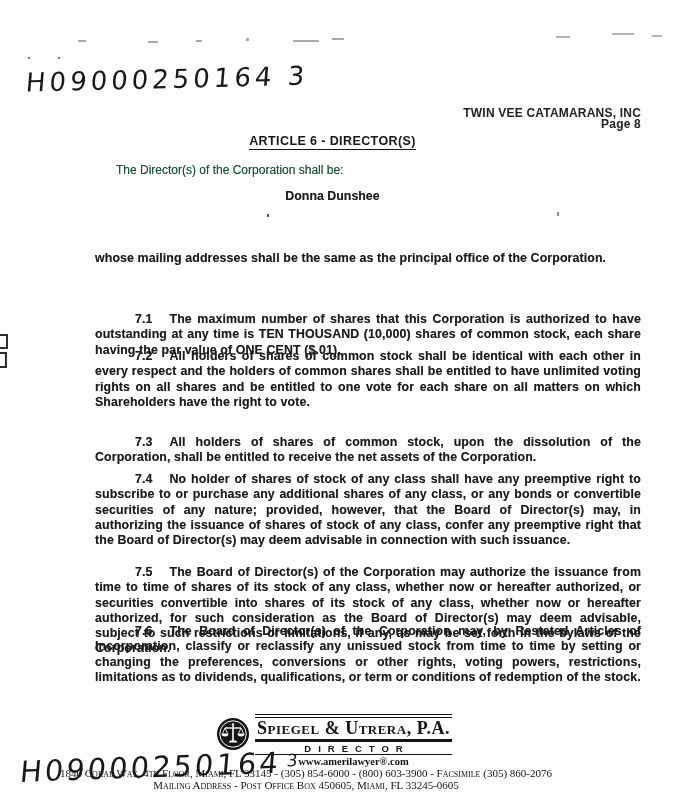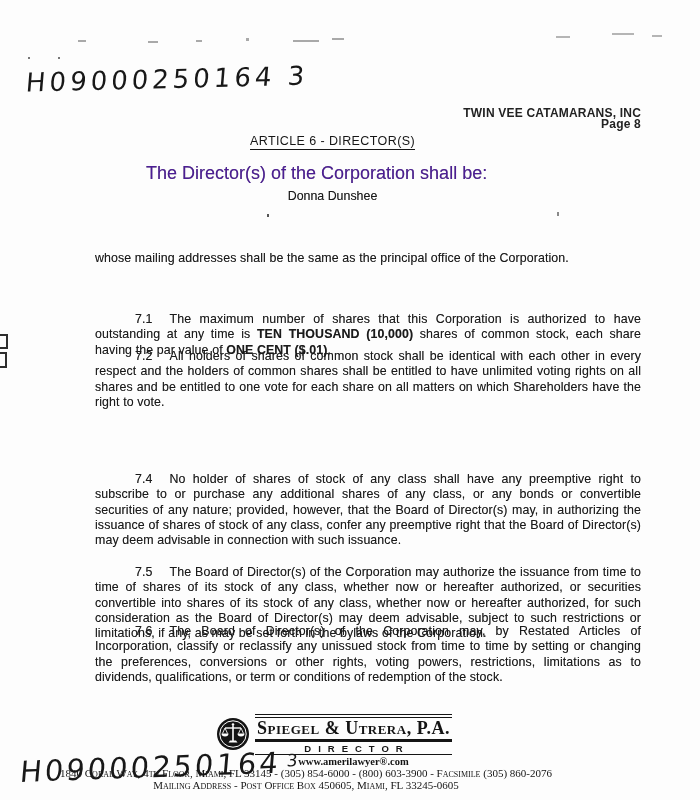--- a/index.html
+++ b/index.html
@@ -11,35 +11,35 @@
   .hw-top{left:26px;top:64px;font-size:26px;letter-spacing:4px;transform:rotate(-1.4deg) skewX(-6deg);}
   .hw-bottom{left:20px;top:750px;font-size:29px;letter-spacing:3px;transform:rotate(-2deg) skewX(-7deg);z-index:5;}
   .hw-mark{font-size:17px;vertical-align:6px;margin-left:6px;}
 
   
   .doc-header{position:absolute;right:59px;top:108px;text-align:right;
               font-size:12px;font-weight:bold;line-height:11px;letter-spacing:.2px;color:#222;}
 
   
   .center-head{position:absolute;left:0;width:665px;text-align:center;
-               font-size:12.5px;font-weight:normal;letter-spacing:.4px;color:#161616;}
+               font-size:12.5px;font-weight:bold;letter-spacing:.4px;color:#161616;}
   .center-head .ul{border-bottom:1.6px solid #161616;padding-bottom:1px;}
   .head-a6{top:134px;}
   .head-a7{top:272px;}
 
   
   .body-par{position:absolute;left:95px;width:546px;font-size:12.4px;line-height:15.1px;
             text-align:justify;letter-spacing:.1px;color:#1b1b1b;
-            text-shadow:0 0 .3px rgba(20,20,20,.45);}
+            text-shadow:0 0 .3px rgba(20,20,20,.45);font-weight:bold;}
   .indent{text-indent:40px;}
   .num{padding-right:17px;}
-  .a6-intro{position:absolute;left:146px;top:163px;font-size:18px;color:#4c1d95;
+  .a6-intro{position:absolute;left:116px;top:163px;font-size:12px;color:#14532d;
             text-shadow:0 0 .3px rgba(20,20,20,.45);}
   .director{position:absolute;left:0;top:189px;width:665px;text-align:center;font-size:12.4px;
-            color:#1b1b1b;text-shadow:0 0 .3px rgba(20,20,20,.45);}
+            color:#1b1b1b;text-shadow:0 0 .3px rgba(20,20,20,.45);font-weight:bold;}
   .p-a6close{top:239px;}
   .p-71{top:300px;}
   .p-72{top:337px;}
   .p-73{top:423px;}
   .p-74{top:460px;}
   .p-75{top:553px;}
   .p-76{top:612px;}
 
   
   .footer-logo{position:absolute;left:0;top:714px;width:668px;display:flex;justify-content:center;z-index:2;}
@@ -100,20 +100,21 @@
   </div>
   <div class="a6-intro">The Director(s) of the Corporation shall be:</div>
   <div class="director">Donna Dunshee</div>
   <p class="body-par p-a6close">whose mailing addresses shall be the same as the principal office of the Corporation.</p>
 
 
   <p class="body-par indent p-71"><span class="num">7.1</span><span>The maximum number of shares that this Corporation is authorized to have outstanding at any time is </span><b>TEN THOUSAND (10,000)</b><span> shares of common stock, each share having the par value of </span><b>ONE CENT ($.01)</b><span>.</span></p>
 
   <p class="body-par indent p-72"><span class="num">7.2</span><span>All holders of shares of common stock shall be identical with each other in every respect and the holders of common shares shall be entitled to have unlimited voting rights on all shares and be entitled to one vote for each share on all matters on which Shareholders have the right to vote.</span></p>
 
+  <p class="body-par indent p-73"><span class="num">7.3</span><span>All holders of shares of common stock, upon the dissolution of the Corporation, shall be entitled to receive the net assets of the Corporation.</span></p>
 
   <p class="body-par indent p-74"><span class="num">7.4</span><span>No holder of shares of stock of any class shall have any preemptive right to subscribe to or purchase any additional shares of any class, or any bonds or convertible securities of any nature; provided, however, that the Board of Director(s) may, in authorizing the issuance of shares of stock of any class, confer any preemptive right that the Board of Director(s) may deem advisable in connection with such issuance.</span></p>
 
   <p class="body-par indent p-75"><span class="num">7.5</span><span>The Board of Director(s) of the Corporation may authorize the issuance from time to time of shares of its stock of any class, whether now or hereafter authorized, or securities convertible into shares of its stock of any class, whether now or hereafter authorized, for such consideration as the Board of Director(s) may deem advisable, subject to such restrictions or limitations, if any, as may be set forth in the bylaws of the Corporation.</span></p>
 
   <p class="body-par indent p-76"><span class="num">7.6</span><span>The Board of Director(s) of the Corporation may, by Restated Articles of Incorporation, classify or reclassify any unissued stock from time to time by setting or changing the preferences, conversions or other rights, voting powers, restrictions, limitations as to dividends, qualifications, or term or conditions of redemption of the stock.</span></p>
 
   <div class="footer-logo">
     <div class="logo-row">
       <div class="logo-circle">

